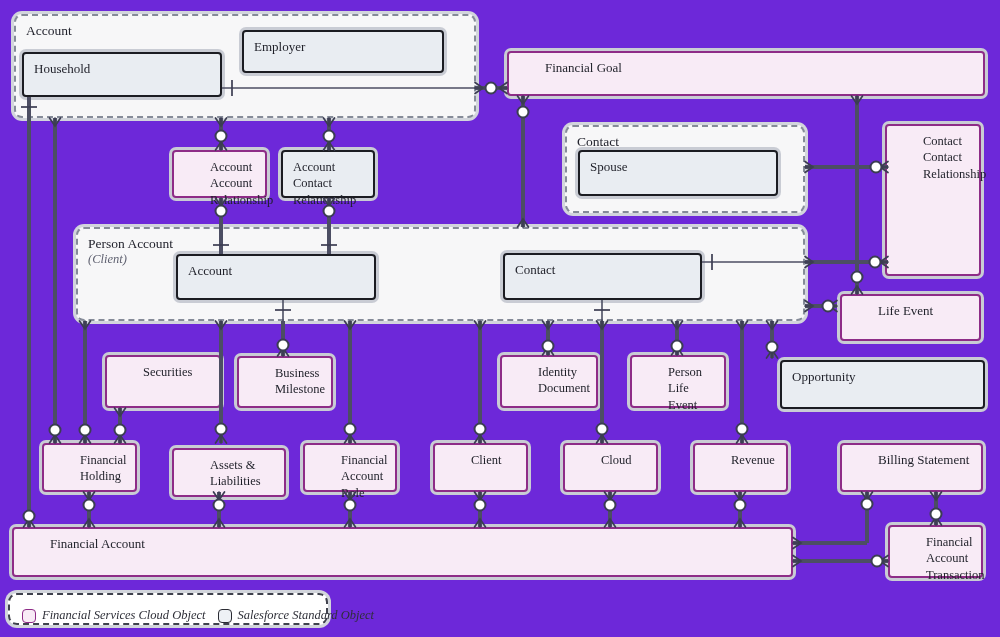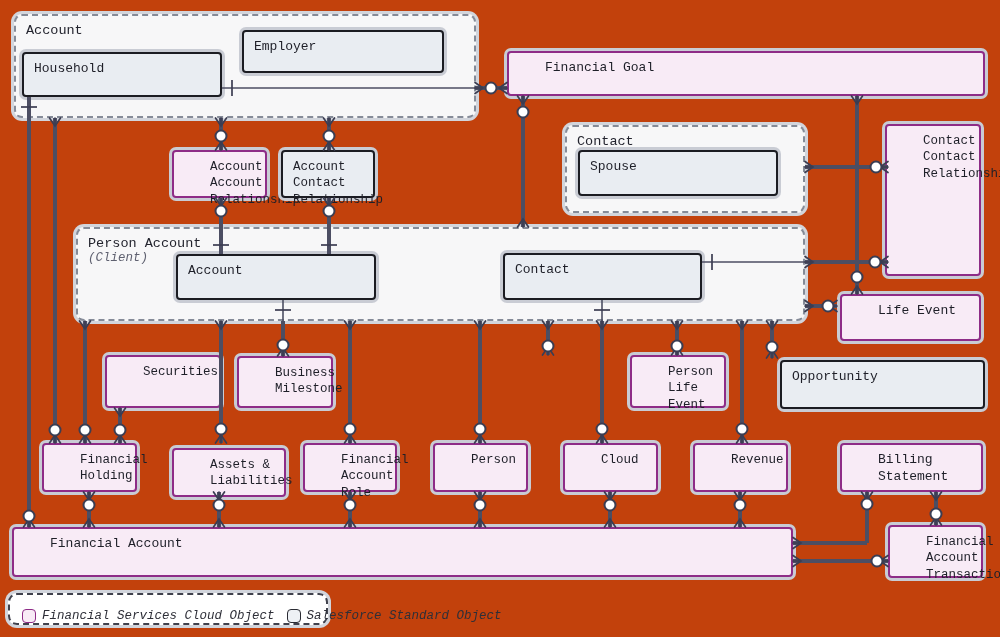--- a/index.html
+++ b/index.html
@@ -1,17 +1,17 @@
 <!DOCTYPE html>
 <html><head>
 <meta charset="utf-8">
 <style>
   html,body{margin:0;padding:0;background:#fff;}
-  .stage{position:relative;width:1000px;height:637px;background:#c2410c;overflow:hidden;
-         font-family:Liberation Mono, monospace;}
+  .stage{position:relative;width:1000px;height:637px;background:#6d28d9;overflow:hidden;
+         font-family:Liberation Serif, serif;}
 
   
   .container{position:absolute;background:#f7f7f8;border:2px dashed #858b98;border-radius:8px;
              box-shadow:0 0 0 3px #d2d5dc;box-sizing:border-box;z-index:1;}
   .clabel{position:absolute;left:10px;top:7px;font-size:13.5px;color:#23242e;}
   .csub{display:block;font-style:italic;color:#5f6170;font-size:12.5px;line-height:1.2;}
 
   
   .node{position:absolute;border-radius:4px;box-shadow:0 0 0 3px #c9ccd4;padding:7px 10px;
         box-sizing:border-box;font-size:13px;color:#1e1f28;line-height:1.3;z-index:2;}
@@ -97,39 +97,42 @@
   </div>
 
   <div class="node fsc small" style="left:105px;top:355px;width:116px;height:53px">
     <span>Securities</span>
   </div>
 
   <div class="node fsc small" style="left:237px;top:356px;width:96px;height:52px">
     <span>Business Milestone</span>
   </div>
 
+  <div class="node fsc small" style="left:500px;top:355px;width:98px;height:53px">
+    <span>Identity Document</span>
+  </div>
 
   <div class="node fsc small" style="left:630px;top:355px;width:96px;height:53px">
     <span>Person Life Event</span>
   </div>
 
   <div class="node fsc small" style="left:42px;top:443px;width:95px;height:49px">
     <span>Financial Holding</span>
   </div>
 
   <div class="node fsc small" style="left:172px;top:448px;width:114px;height:49px">
     <span>Assets &amp; Liabilities</span>
   </div>
 
   <div class="node fsc small" style="left:303px;top:443px;width:94px;height:49px">
     <span>Financial Account Role</span>
   </div>
 
   <div class="node fsc small" style="left:433px;top:443px;width:95px;height:49px">
-    <span>Person</span>
+    <span>Client</span>
   </div>
 
   <div class="node fsc small" style="left:563px;top:443px;width:95px;height:49px">
     <span>Cloud</span>
   </div>
 
   <div class="node fsc small" style="left:693px;top:443px;width:95px;height:49px">
     <span>Revenue</span>
   </div>
 

